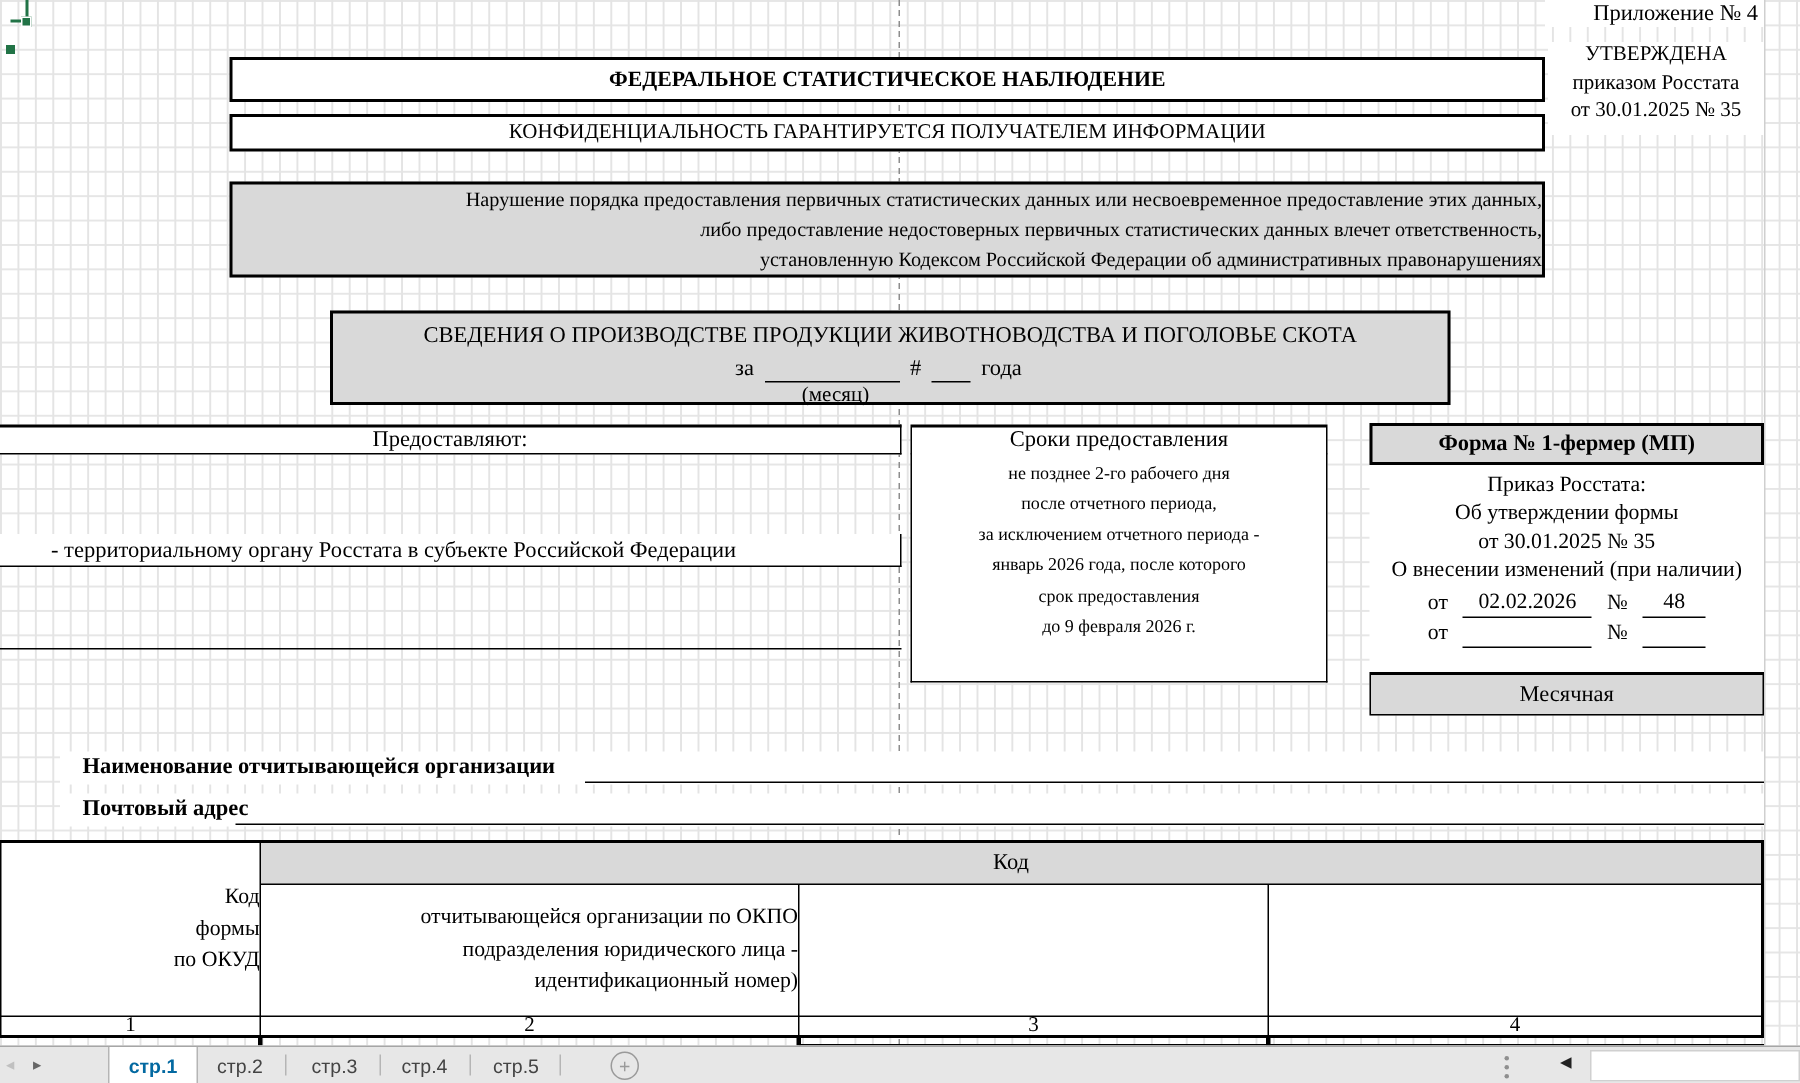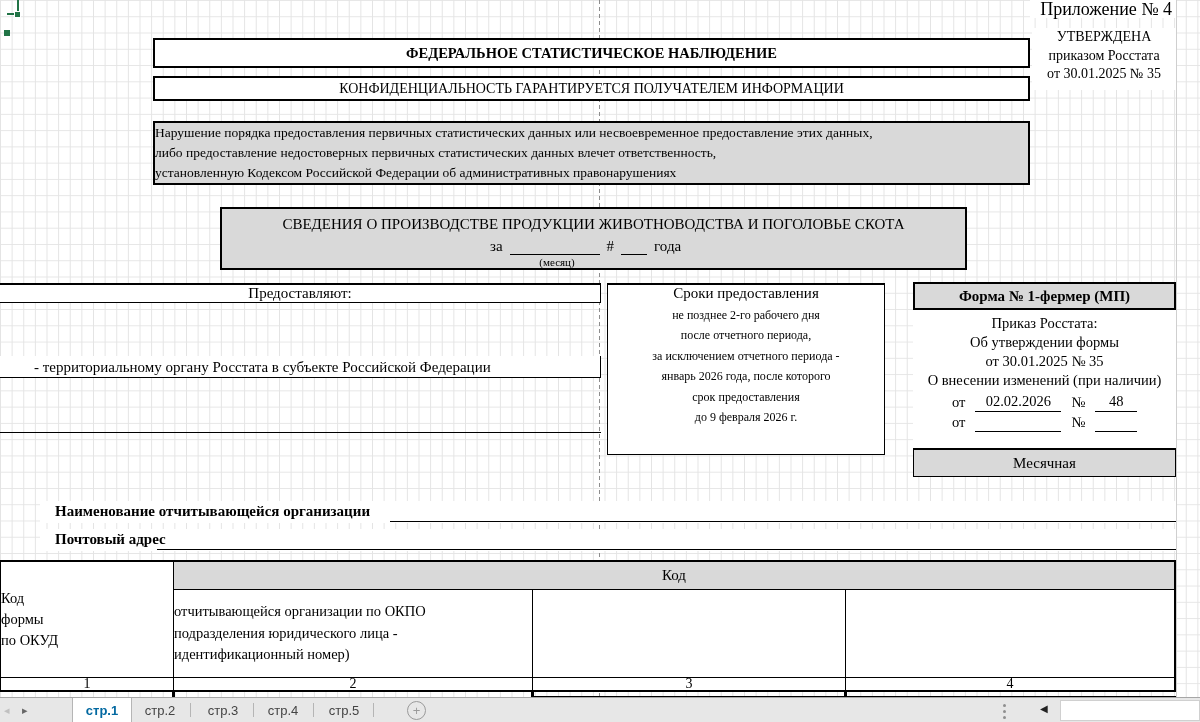--- a/index.html
+++ b/index.html
@@ -7,21 +7,21 @@
          font-family:"Liberation Serif","DejaVu Serif",serif;color:#000;}
   .abs{position:absolute;box-sizing:border-box;}
   .grid{left:0;top:0;width:1200px;height:697px;background-color:#fff;
         background-image:linear-gradient(to right,#e4e4e4 1px,transparent 1px),
                          linear-gradient(to bottom,#e6e6e6 1px,transparent 1px);
         background-size:11.63px 16.28px;}
   .white{background:#fff;}
   .grayfill{background:#d9d9d9;}
   .bx{border:2px solid #000;}
   .bx1{border:1px solid #000;}
-  .colc{display:flex;flex-direction:column;align-items:flex-start;justify-content:center;text-align:center;}
+  .colc{display:flex;flex-direction:column;align-items:flex-end;justify-content:center;text-align:center;}
   .rowc{display:flex;align-items:center;justify-content:center;text-align:center;}
   .bold{font-weight:bold;}
   .pagebreak{width:1px;background-image:repeating-linear-gradient(to bottom,#8d8d8d 0 4px,transparent 4px 7px);}
   .vline{background:#000;}
   .hline{background:#000;}
   .underline-cell{border-bottom:1px solid #000;}
   .green{background:#217346;}
   
   .tabbar{left:0;top:697px;width:1200px;height:25px;background:#e7e7e7;border-top:1px solid #a6a6a6;
           font-family:"Liberation Sans","DejaVu Sans",sans-serif;font-size:13px;color:#444;}
@@ -44,21 +44,21 @@
   <div class="abs grid">
 
     <div class="abs pagebreak" style="left:599px;top:0;height:697px;"></div>
     <div class="abs" style="left:1176px;top:0;width:1px;height:697px;background:#cfcfcf;"></div>
 
     <div class="abs green" style="left:17px;top:0;width:2px;height:14px;"></div>
     <div class="abs green" style="left:7px;top:13px;width:12px;height:2px;"></div>
     <div class="abs green" style="left:14px;top:11px;width:7px;height:7px;border:1px solid #fff;"></div>
     <div class="abs green" style="left:4px;top:30px;width:6px;height:6px;"></div>
 
-    <div class="abs white" style="left:1030px;top:0;width:146px;height:18px;text-align:right;font-size:18px;line-height:18px;padding-right:4px;">Приложение № 4</div>
+    <div class="abs white" style="left:1030px;top:0;width:146px;height:18px;text-align:right;font-size:15px;line-height:18px;padding-right:4px;">Приложение № 4</div>
 
     <div class="abs white bx rowc bold" style="left:153px;top:38px;width:877px;height:30px;font-size:14.5px;">ФЕДЕРАЛЬНОЕ СТАТИСТИЧЕСКОЕ НАБЛЮДЕНИЕ</div>
 
     <div class="abs white" style="left:1032px;top:28px;width:144px;height:62px;text-align:center;font-size:14px;line-height:18.5px;">
       <div>УТВЕРЖДЕНА</div>
       <div>приказом Росстата</div>
       <div>от 30.01.2025 № 35</div>
     </div>
 
     <div class="abs white bx rowc" style="left:153px;top:76px;width:877px;height:25px;font-size:14px;">КОНФИДЕНЦИАЛЬНОСТЬ ГАРАНТИРУЕТСЯ ПОЛУЧАТЕЛЕМ ИНФОРМАЦИИ</div>
@@ -71,21 +71,21 @@
 
     <div class="abs grayfill bx" style="left:220px;top:207px;width:747px;height:63px;">
       <div class="abs" style="left:0;top:7px;width:100%;text-align:center;font-size:15px;">СВЕДЕНИЯ О ПРОИЗВОДСТВЕ ПРОДУКЦИИ ЖИВОТНОВОДСТВА И ПОГОЛОВЬЕ СКОТА</div>
       <div class="abs" style="left:268px;top:28px;display:flex;align-items:flex-end;gap:7px;font-size:15px;">
         <span>за</span>
         <span class="underline-cell" style="width:90px;height:17px;"></span>
         <span>#</span>
         <span class="underline-cell" style="width:26px;height:17px;"></span>
         <span>года</span>
       </div>
-      <div class="abs" style="left:290px;top:47px;width:90px;text-align:center;font-size:11px;">(месяц)</div>
+      <div class="abs" style="left:290px;top:47px;width:90px;text-align:center;font-size:14px;">(месяц)</div>
     </div>
 
     <div class="abs white bx1 rowc" style="left:0;top:283px;width:601px;height:20px;border-width:2px 1px 1px 0;font-size:15px;">Предоставляют:</div>
     <div class="abs white" style="left:0;top:356px;width:601px;height:22px;border-right:1px solid #000;border-bottom:1px solid #000;font-size:15px;line-height:22px;padding-left:34px;">-  территориальному органу Росстата в субъекте Российской Федерации</div>
     <div class="abs hline" style="left:0;top:432px;width:601px;height:1px;"></div>
 
     <div class="abs white bx1 rowc" style="left:607px;top:283px;width:278px;height:20px;border-width:2px 1px 1px 1px;font-size:15px;">Сроки предоставления</div>
     <div class="abs white bx1" style="left:607px;top:302px;width:278px;height:153px;border-width:0 1px 1px 1px;font-size:12px;line-height:20.4px;text-align:center;padding-top:3px;">
       <div>не позднее 2-го рабочего дня</div>
       <div>после отчетного периода,</div>

